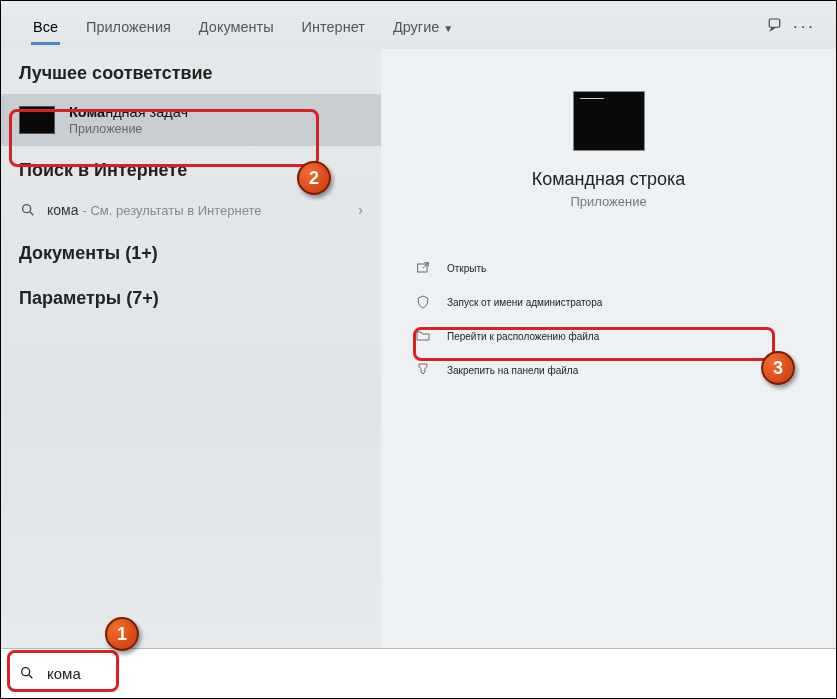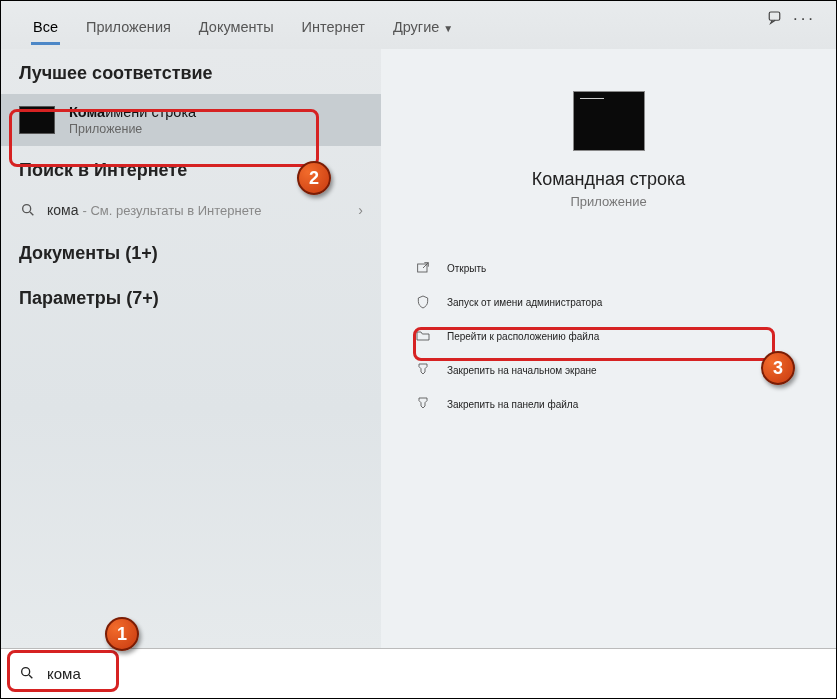--- a/index.html
+++ b/index.html
@@ -1,18 +1,18 @@
 <!DOCTYPE html>
 <html><head>
 <meta charset="utf-8">
 <style>
   * { box-sizing: border-box; margin: 0; padding: 0; font-family: "Segoe UI", Tahoma, sans-serif; }
   body { width: 837px; height: 699px; background: #f0f0f0; position: relative; border: 1px solid #000; overflow: hidden; }
 
-  .topbar { display: flex; padding: 8px 18px 4px 18px; height: 48px; background: linear-gradient(#e8ebed,#e3e6e8); }
+  .topbar { display: flex; align-items: center; padding: 8px 18px 4px 18px; height: 48px; background: linear-gradient(#e8ebed,#e3e6e8); }
   .tab { padding: 10px 14px; font-size: 14.5px; color: #555; cursor: pointer; position: relative; }
   .tab.active { color: #000; }
   .tab.active::after { content:""; position:absolute; left:12px; right:12px; bottom:0; height:3px; background:#4c87c7; }
   .tab-drop { margin-left:4px; font-size:10px; color:#555; }
   .sp { flex:1; }
   .topicon { width:28px; text-align:center; color:#444; font-size:17px; cursor:pointer; }
   .dots { letter-spacing:2px; }
 
   .main { display:flex; height:600px; }
   .left { width:380px; background:linear-gradient(180deg,#e6e9eb 0%, #dfe4e7 60%, #e6eaec 100%); position:relative; }
@@ -72,21 +72,21 @@
 </div>
 
 <div class="main">
 
   <div class="left">
     <div class="section-h">Лучшее соответствие</div>
 
     <div class="best">
       <div class="thumb"></div>
       <div>
-        <div class="best-title"><b>Кома</b><span>имени строка</span></div>
+        <div class="best-title"><b>Кома</b><span>ндная задач</span></div>
         <div class="best-sub">Приложение</div>
       </div>
     </div>
 
     <div class="section-h">Поиск в Интернете</div>
 
     <div class="row-link">
       <span class="sicon">
         <svg class="loupe" viewBox="0 0 24 24" fill="none" stroke="#555" stroke-width="2">
             <circle cx="10" cy="10" r="6"></circle>
@@ -135,28 +135,20 @@
             </svg>
           </span>
         <span>Перейти к расположению файла</span>
       </div>
       <div class="act">
         <span class="aicon">
             <svg width="16" height="16" viewBox="0 0 24 24">
               <path d="M6 3h12v4l-3 3v5l-3 3-3-3v-5L6 7z"></path>
             </svg>
           </span>
-        <span>Закрепить на начальном экране</span>
-      </div>
-      <div class="act">
-        <span class="aicon">
-            <svg width="16" height="16" viewBox="0 0 24 24">
-              <path d="M6 3h12v4l-3 3v5l-3 3-3-3v-5L6 7z"></path>
-            </svg>
-          </span>
         <span>Закрепить на панели файла</span>
       </div>
     </div>
   </div>
 </div>
 
 <div class="searchbar">
   <span class="sicon">
     <svg class="loupe" viewBox="0 0 24 24" fill="none" stroke="#222" stroke-width="2">
         <circle cx="10" cy="10" r="6"></circle>

